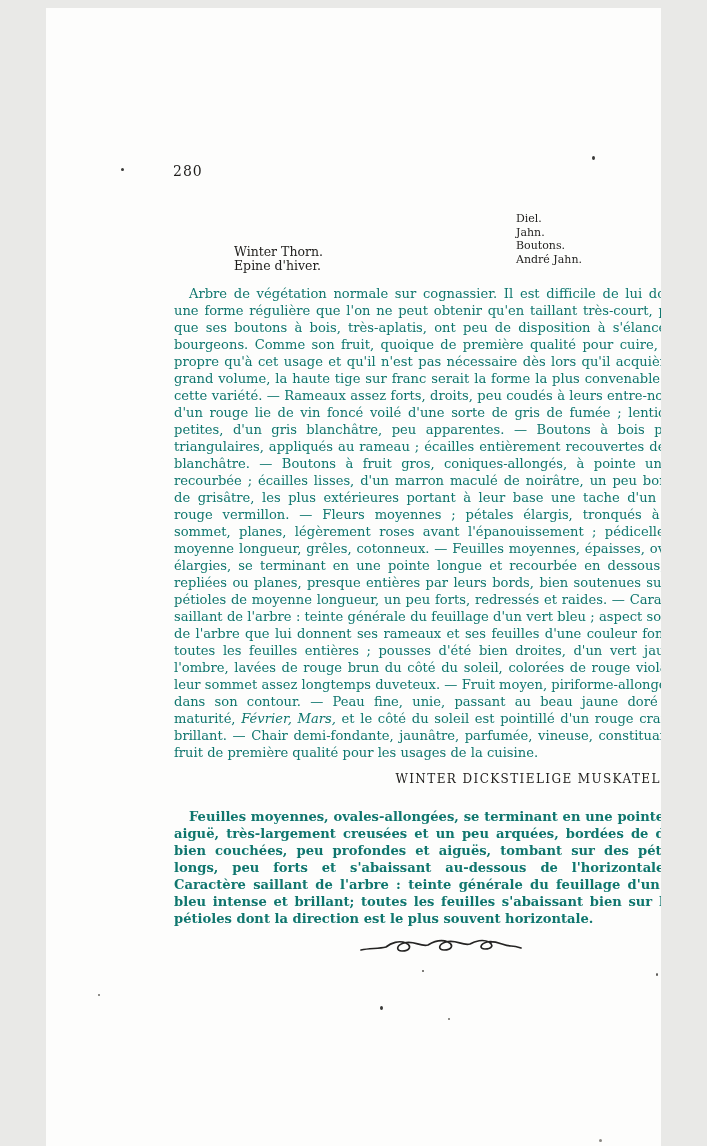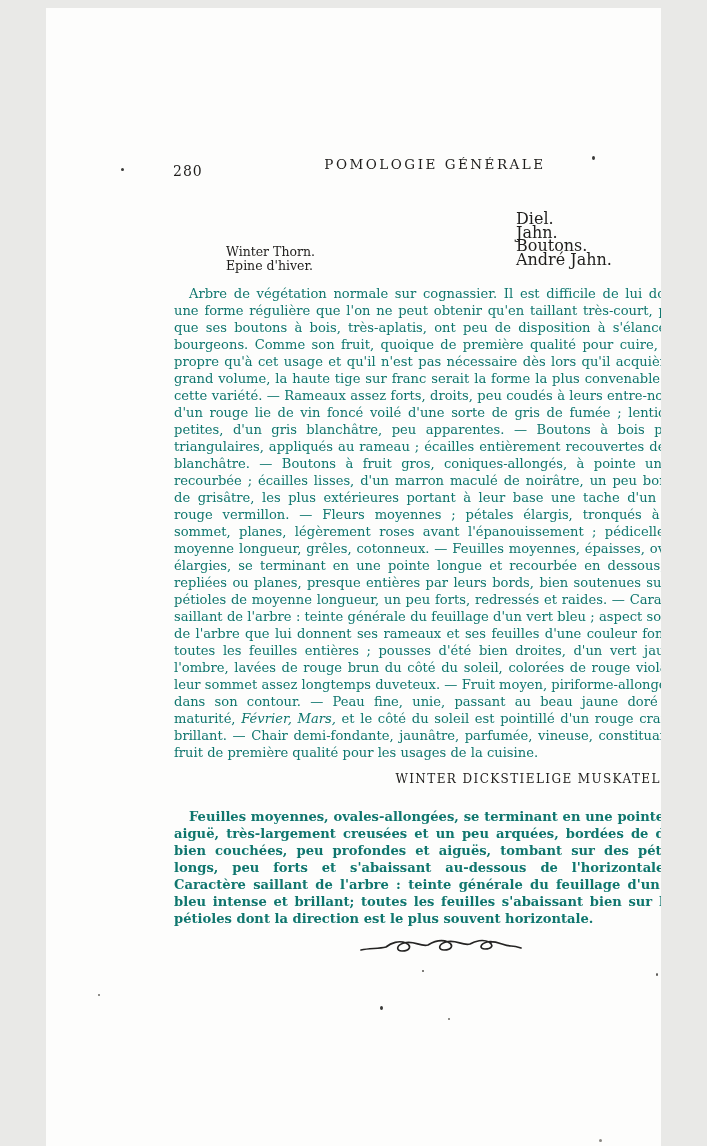--- a/index.html
+++ b/index.html
@@ -26,24 +26,24 @@
     font-size:13.5px;letter-spacing:2.5px;
   }
   .article-title{
     position:absolute;left:128px;top:184px;width:522px;
     text-align:center;
     font-size:12.5px;letter-spacing:1.8px;
   }
   
   .authorities{
     position:absolute;left:470px;top:204px;
-    font-size:16px;line-height:13.6px;
+    font-size:11px;line-height:13.6px;
   }
   .synonyms{
-    position:absolute;left:180px;top:237px;
+    position:absolute;left:188px;top:237px;
     font-size:12.5px;line-height:13.6px;
   }
   
   .body-par{
     position:absolute;left:128px;width:522px;
     font-size:13.1px;line-height:17px;
     text-align:justify;
     text-indent:15px;
     color:#0f766e;
   }
@@ -69,21 +69,20 @@
   .sp6{left:610px;top:965px;width:2px;height:3px;background:#55534f;}
   .sp7{left:553px;top:1131px;width:3px;height:3px;background:#8a8883;}
   .sp8{left:52px;top:986px;width:2px;height:2px;background:#6a6864;}
 </style>
 </head>
 <body>
 
 <div class="scan-page">
 
   <div class="page-number">280</div>
-  <div class="running-title">POMOLOGIE GÉNÉRALE</div>
 
 
   <div class="authorities">
     <div>Diel.</div>
     <div>Jahn.</div>
     <div>Boutons.</div>
     <div>André Jahn.</div>
   </div>
 
   <div class="synonyms">

